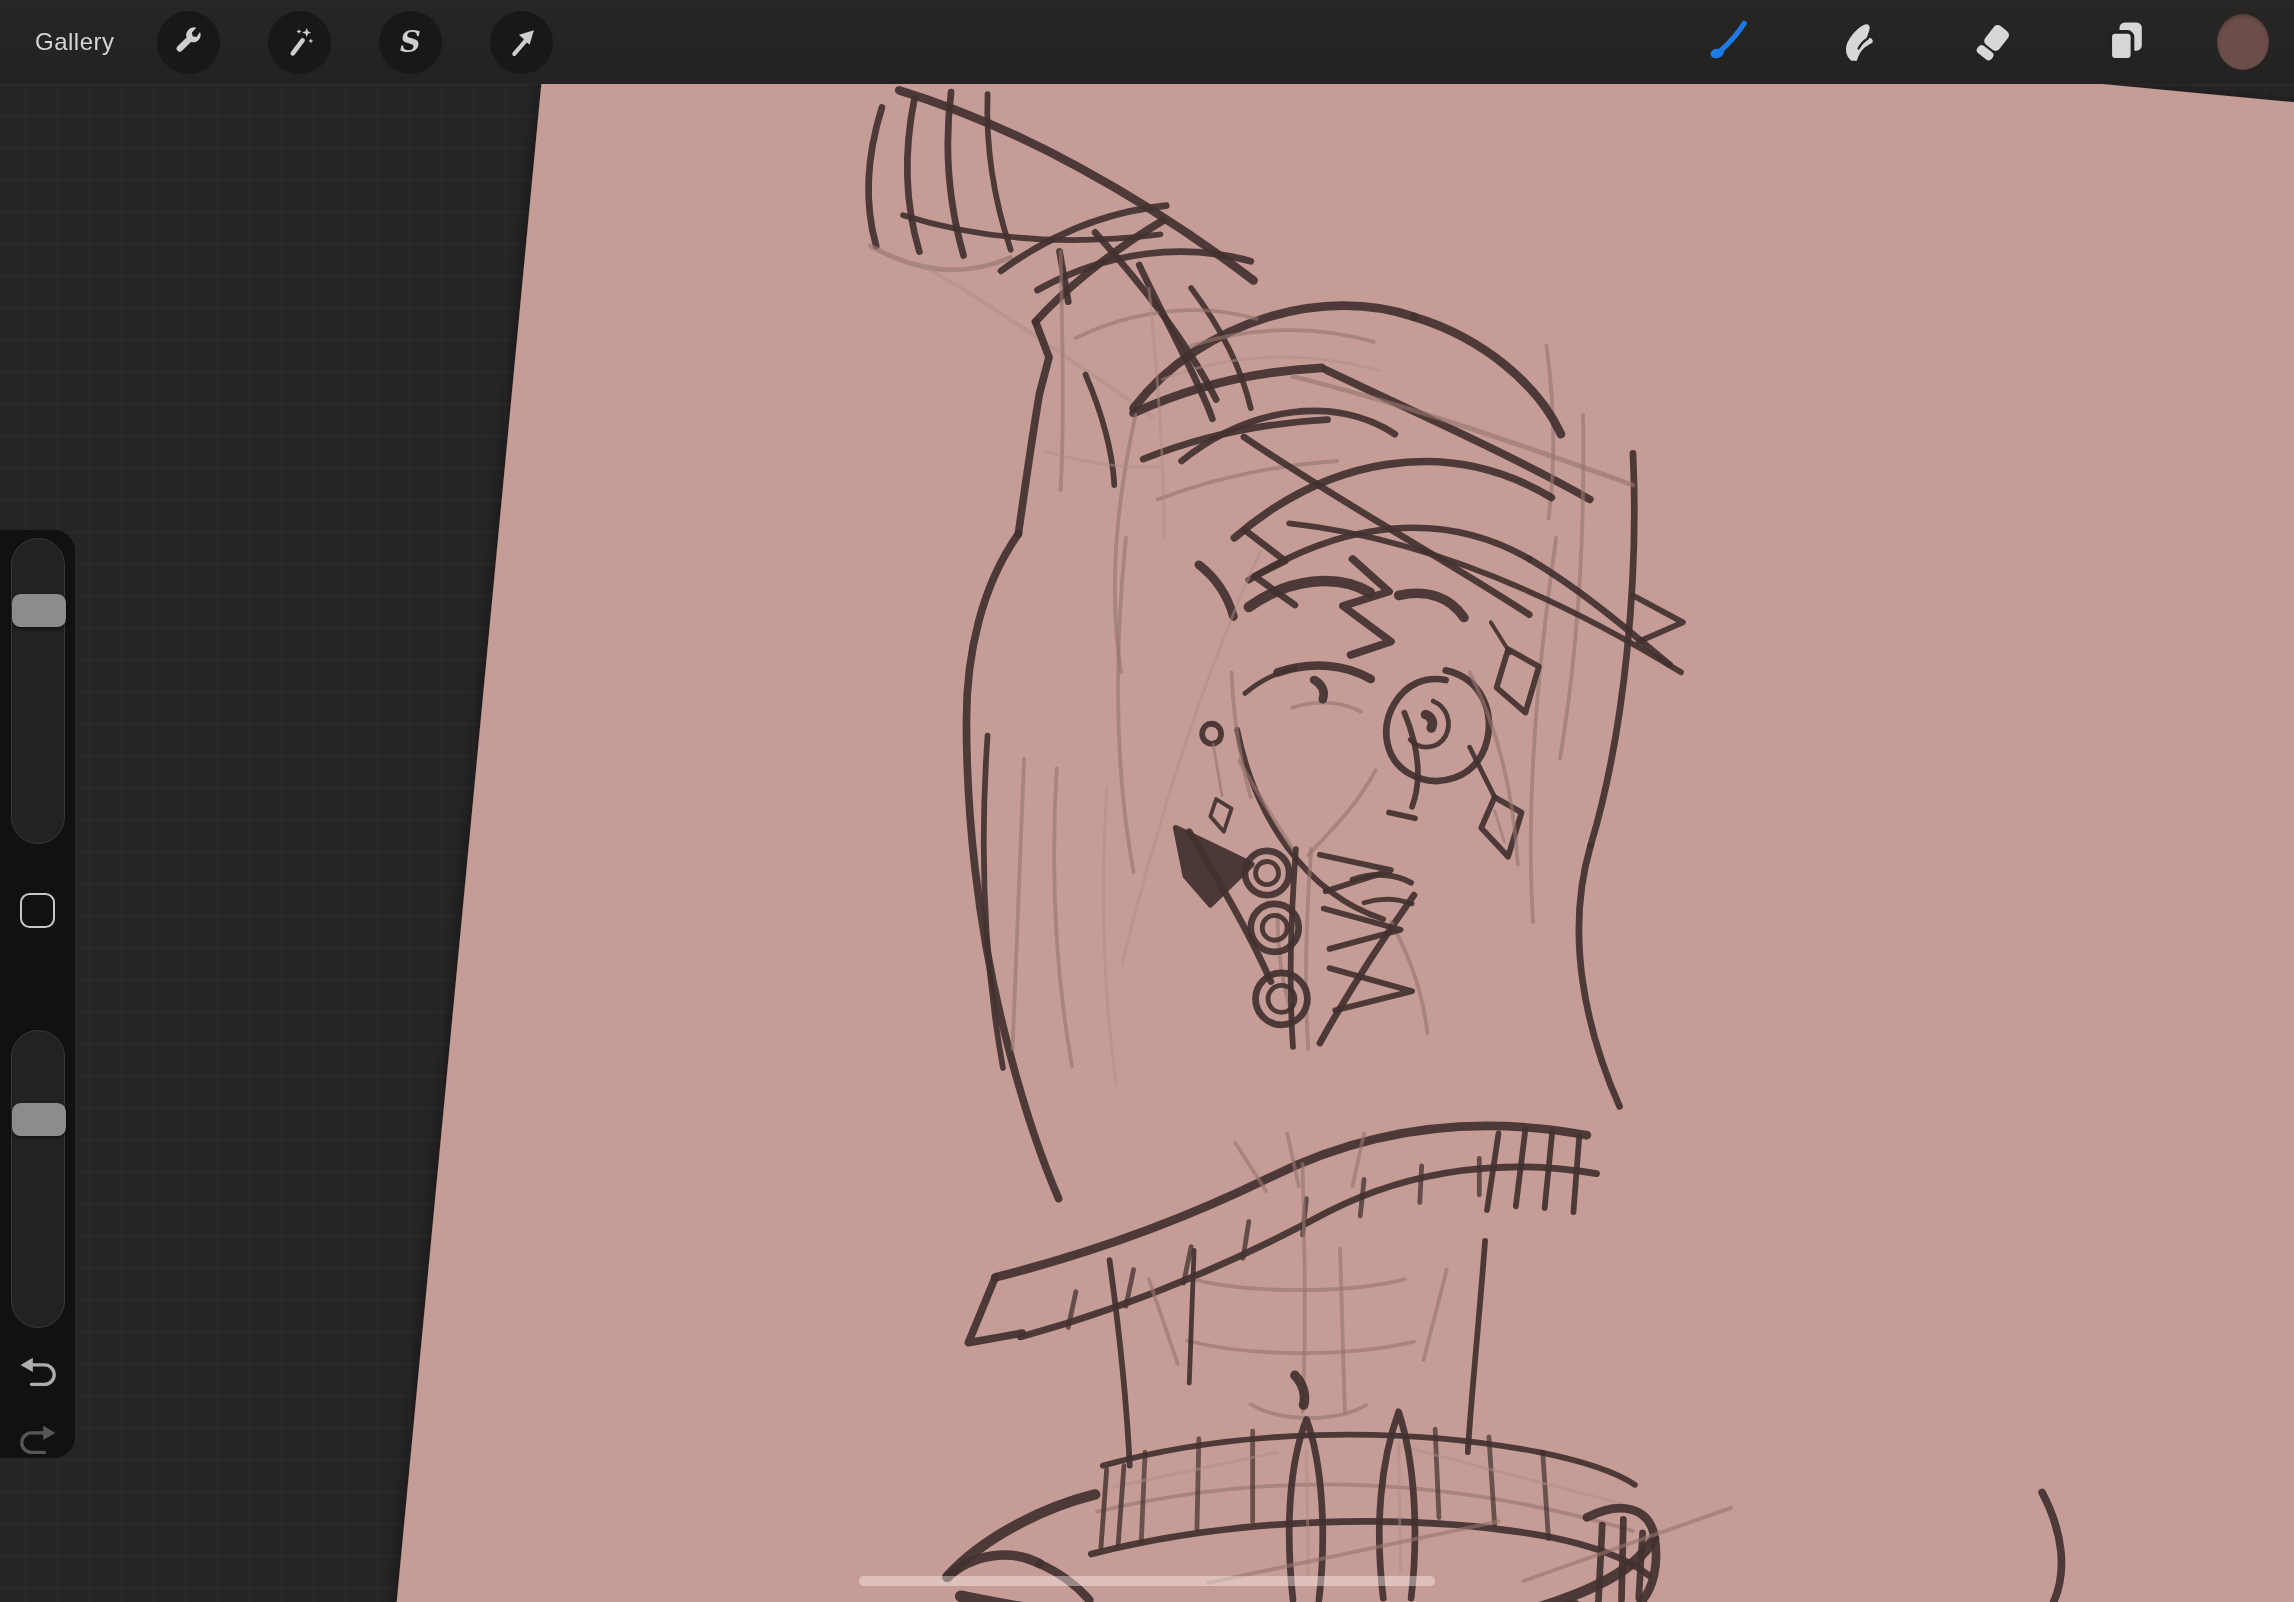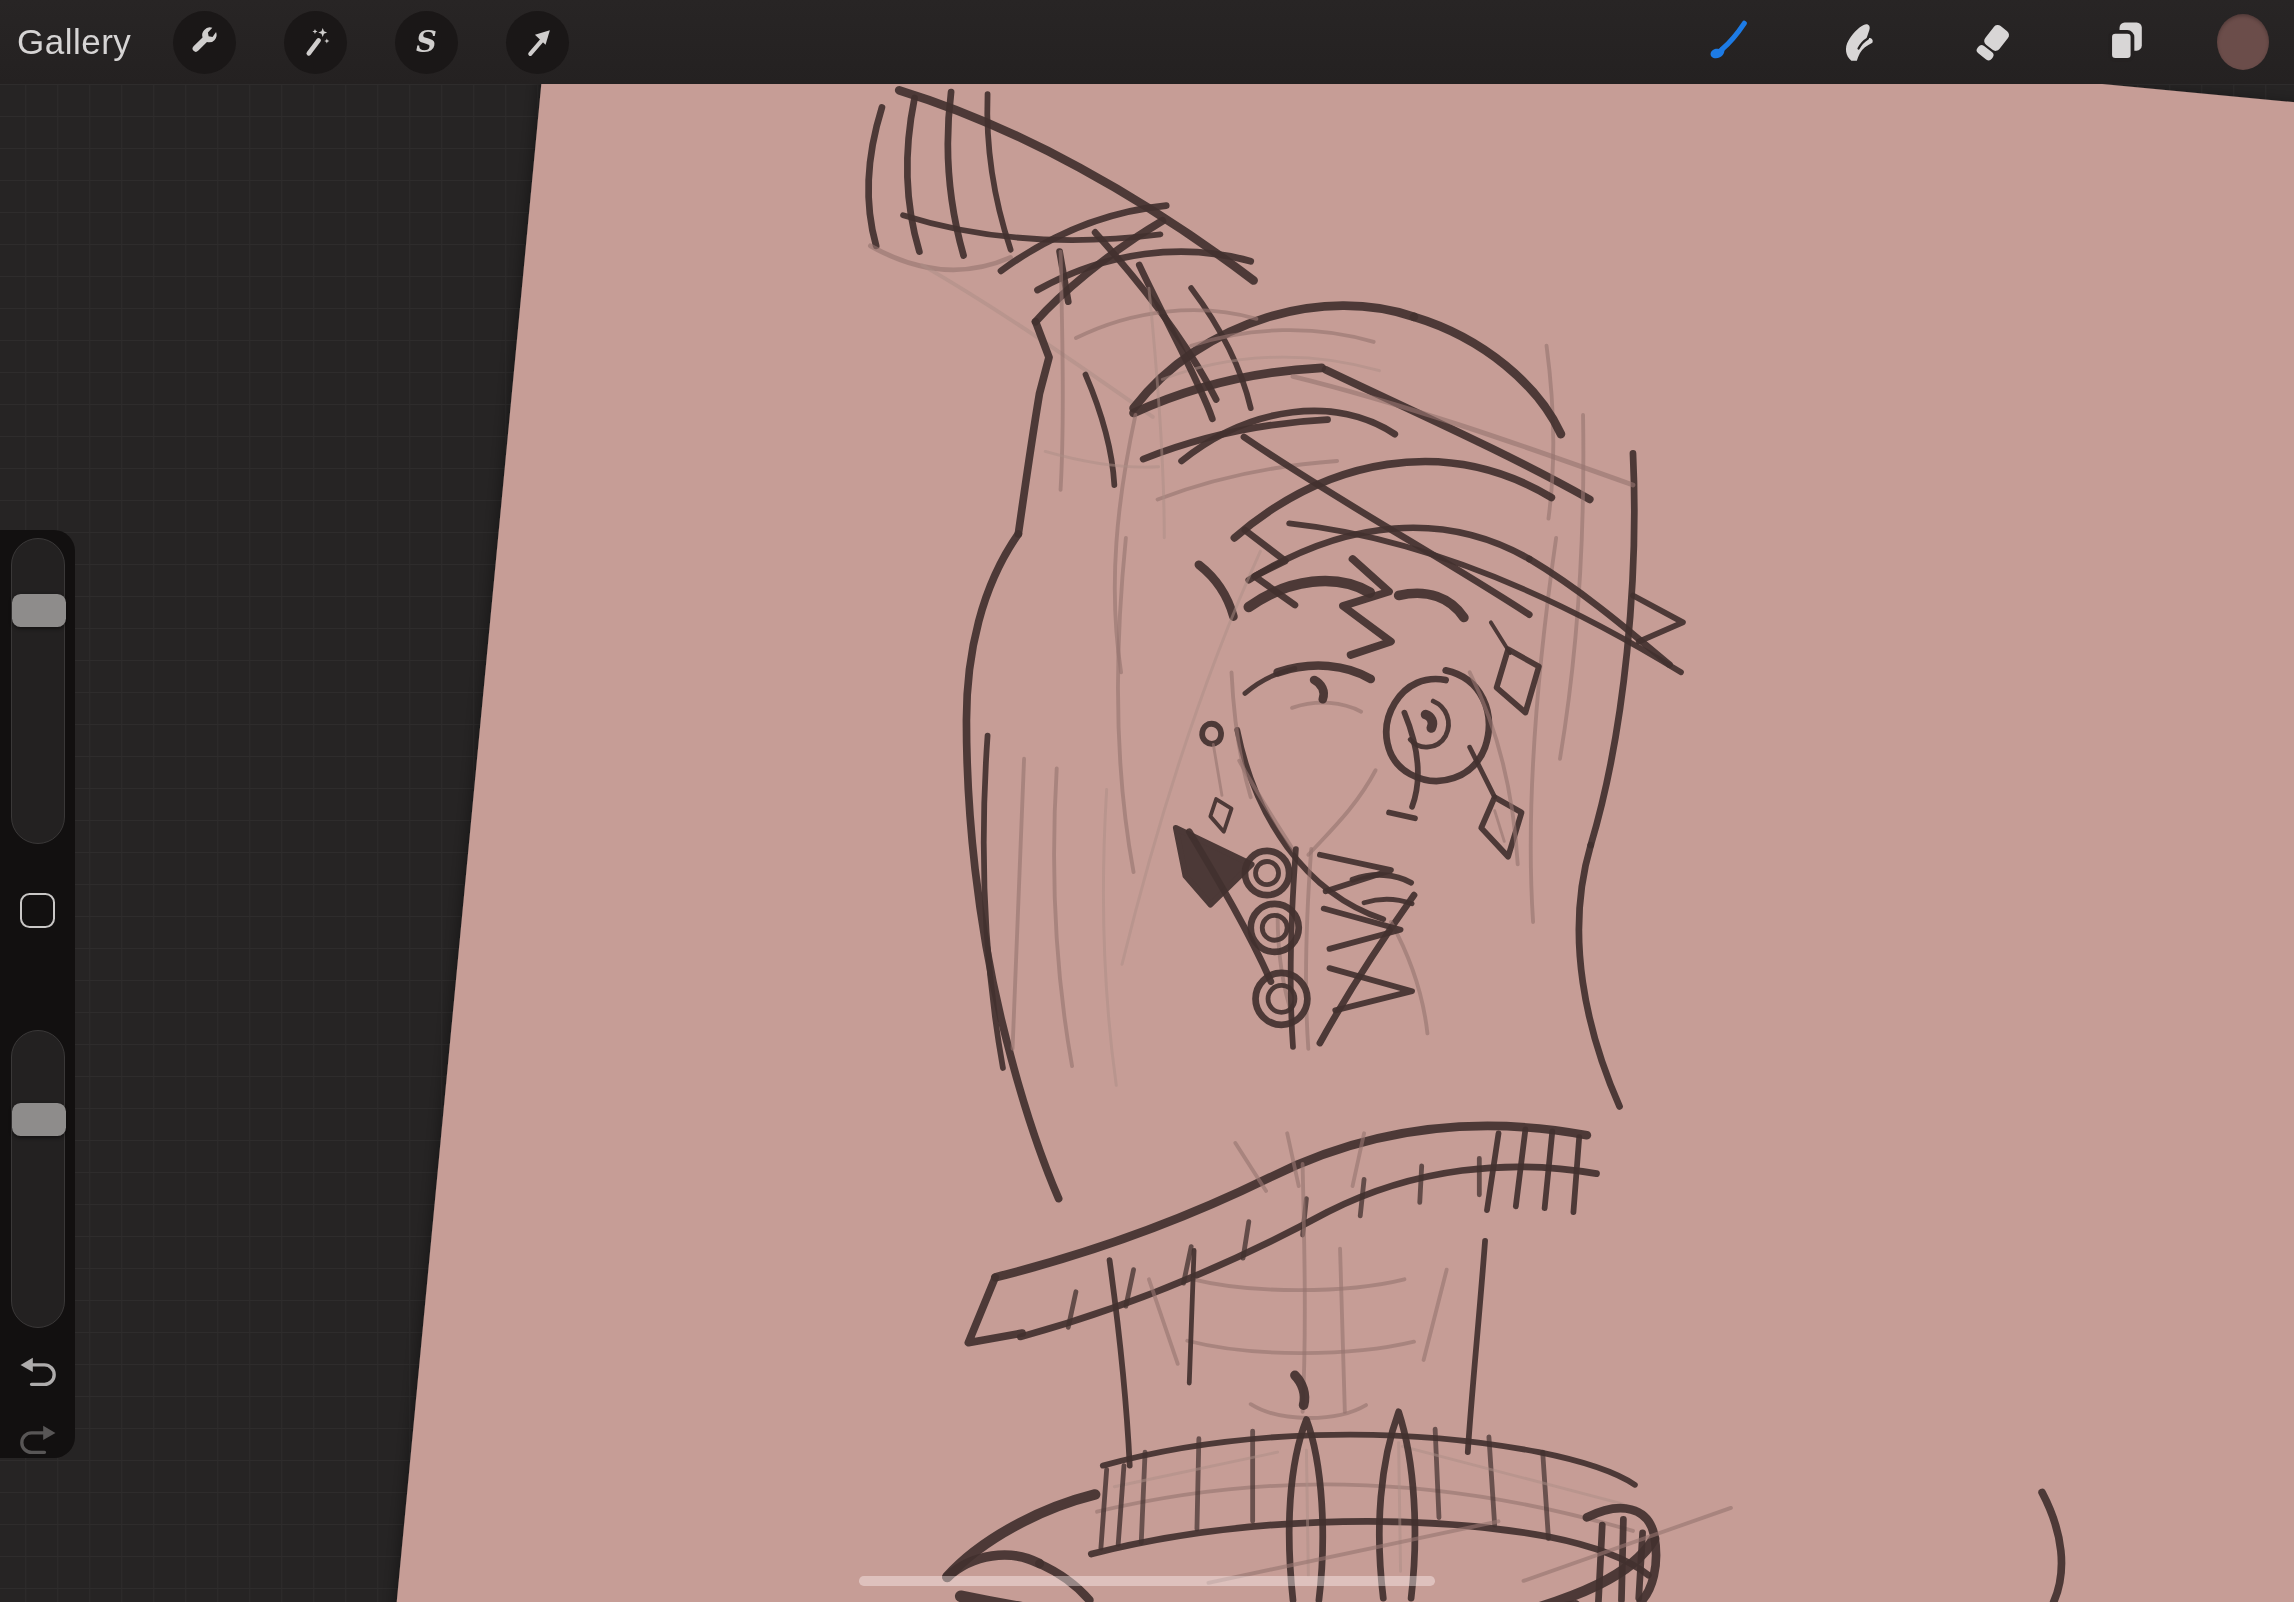--- a/index.html
+++ b/index.html
@@ -12,21 +12,21 @@
                      linear-gradient(90deg,#2e2c2c 1.4px,transparent 1.4px);
     background-size:32px 32px;background-position:-6.7px 20px;z-index:0;}
 
   
   #canvas-svg{position:absolute;left:0;top:0;z-index:1;}
 
   
   .toolbar{position:absolute;left:0;top:0;width:100%;height:84px;z-index:20;
     background:linear-gradient(180deg,#282525 0%,#242121 100%);
     display:flex;align-items:center;}
-  .gallery-label{color:#d6d4d4;font-size:35px;margin-left:17px;letter-spacing:0.5px;cursor:default;}
+  .gallery-label{color:#d6d4d4;font-size:24px;margin-left:35px;letter-spacing:0.5px;cursor:default;}
   .tool-group-left{display:flex;align-items:center;margin-left:42px;gap:48px;}
   .circle-btn{width:63px;height:63px;border-radius:50%;background:#1a1717;
     display:flex;align-items:center;justify-content:center;color:#d0cecd;}
   .tool-group-right{position:absolute;right:0;top:0;height:84px;display:flex;align-items:center;}
   .flat-btn{width:133px;height:84px;display:flex;align-items:center;justify-content:center;color:#d8d6d6;}
   .flat-btn.active{color:var(--accent,#1d7be5);}
   .color-swatch{width:52px;height:56px;border-radius:50%;background:var(--swatch,#6b4d4a);
     box-shadow:inset 0 1.9px 3.8px rgba(0,0,0,.25);}
   .swatch-slot{width:102px;height:84px;display:flex;align-items:center;justify-content:center;}
 

